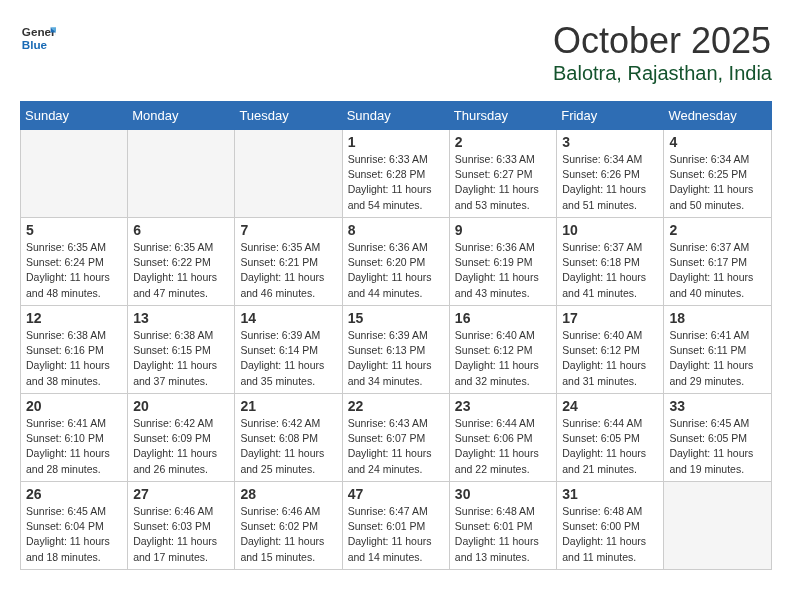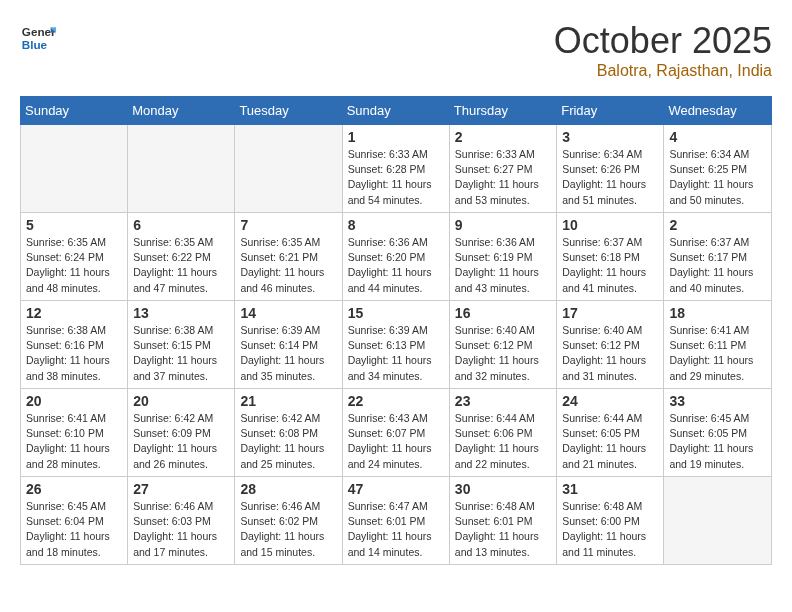--- a/index.html
+++ b/index.html
@@ -19,30 +19,29 @@
     .logo {
       display: flex;
       align-items: center;
       gap: 4px;
     }
     .logo-icon {
       width: 36px;
       height: 36px;
     }
     .title-block {
-      text-align: right;
     }
     .month-title {
       font-size: 36px;
       font-weight: normal;
       color: #333;
     }
     .subtitle {
-      font-size: 16px;
-      color: #a16207;
+      font-size: 20px;
+      color: #14532d;
     }
     .calendar {
       width: 100%;
       border-collapse: collapse;
       font-size: 11px;
     }
     .calendar th {
       background: #2e6db4;
       color: #fff;
       padding: 6px 4px;

